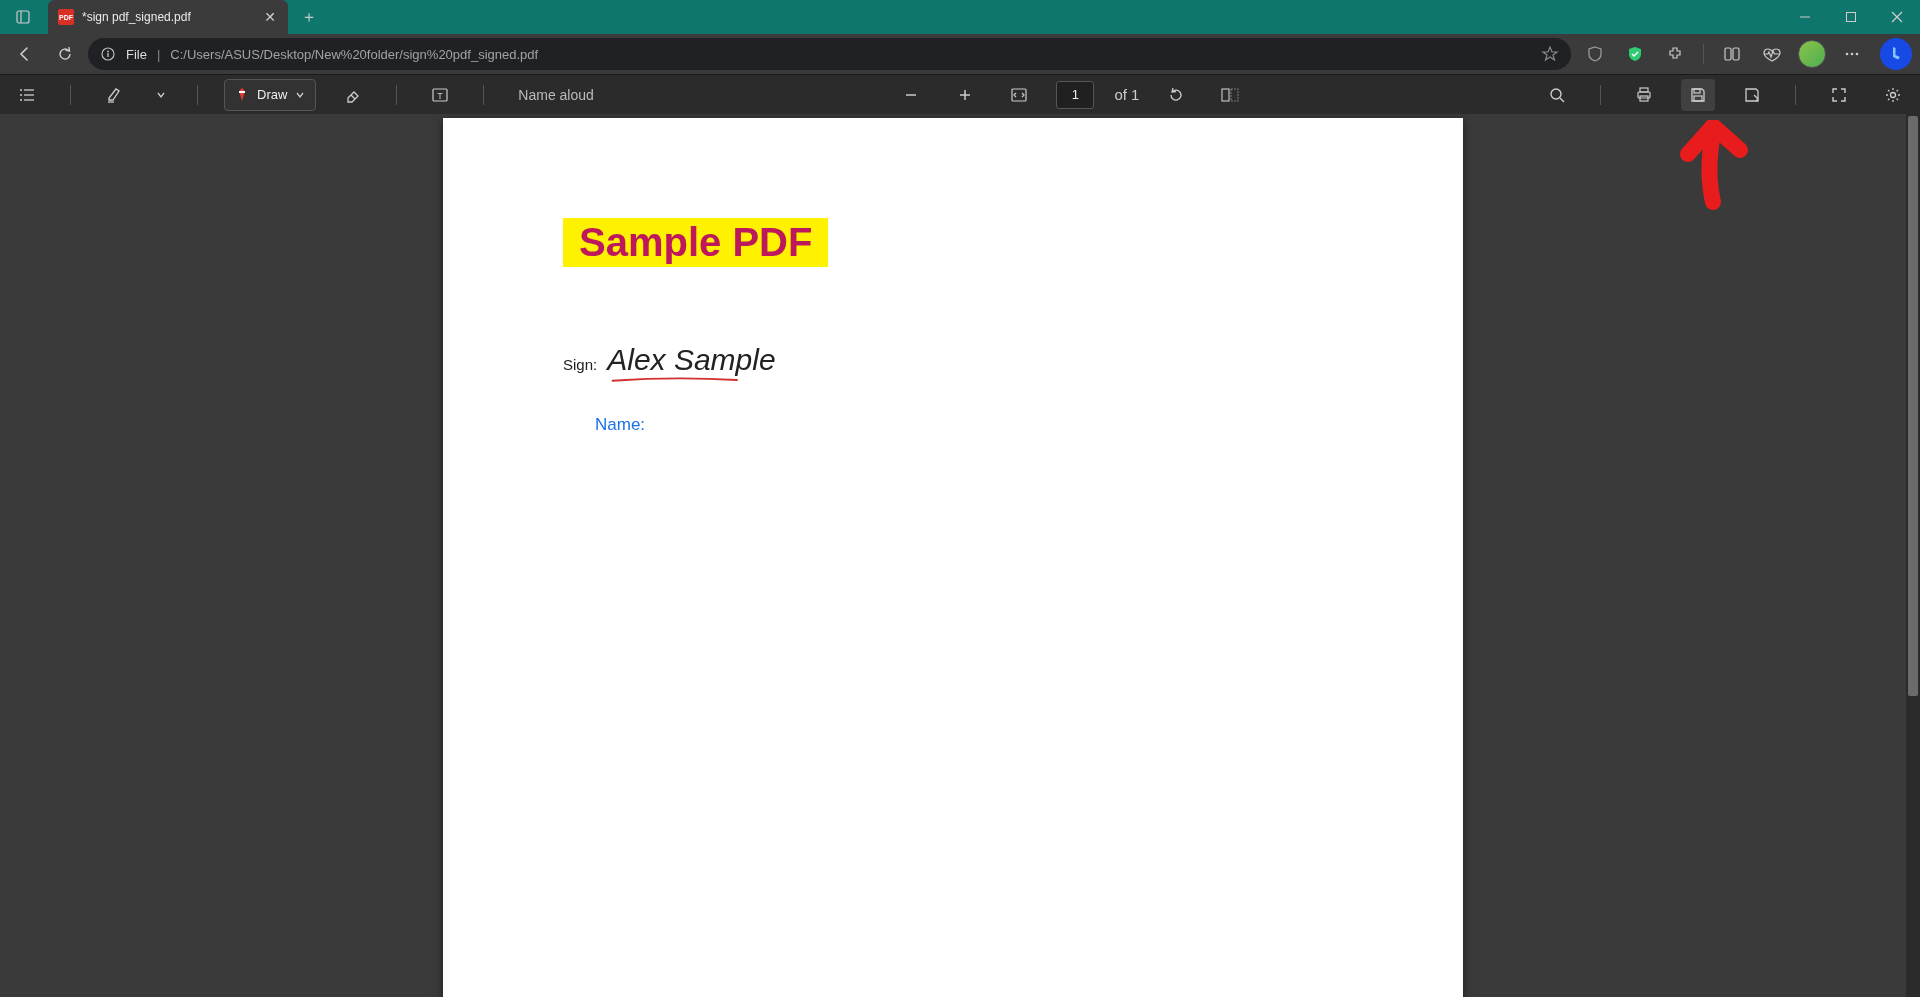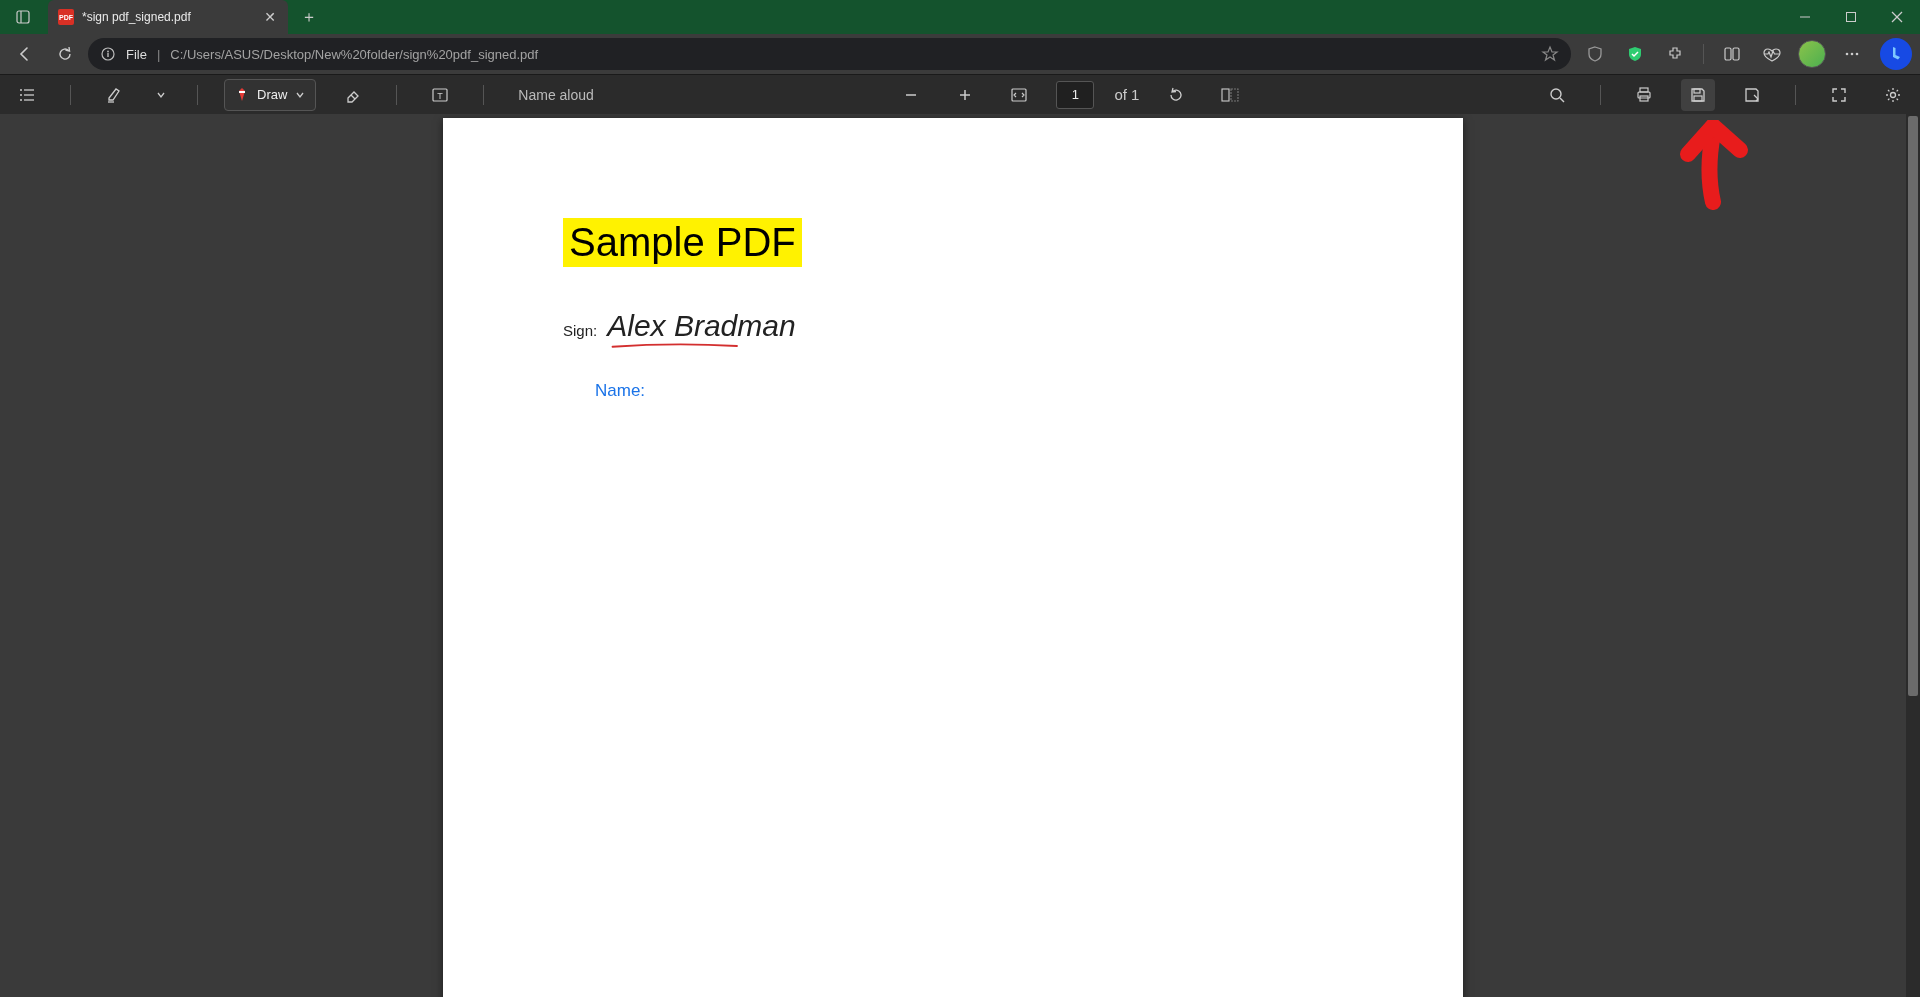--- a/index.html
+++ b/index.html
@@ -1,17 +1,17 @@
 <!DOCTYPE html>
 <html><head>
 <meta charset="utf-8">
 <style>
 *{margin:0;padding:0;box-sizing:border-box;font-family:"Segoe UI",Arial,sans-serif}
 body{background:#202124;color:#e8e8e8;width:1920px;height:997px;overflow:hidden;position:relative}
-.titlebar{height:34px;background:#14532d;display:flex;align-items:center}
+.titlebar{height:34px;background:#0f766e;display:flex;align-items:center}
 .tab-strip{display:flex;align-items:center;height:34px;padding-left:6px}
 .tab-action-btn{width:34px;height:34px;display:flex;align-items:center;justify-content:center;color:#ccc;cursor:pointer}
 .tab{background:#3b3b3b;height:34px;min-width:240px;display:flex;align-items:center;padding:0 10px;border-radius:6px 6px 0 0;margin-left:8px;gap:8px}
 .tab-icon{width:16px;height:16px;background:#d93025;border-radius:2px;display:flex;align-items:center;justify-content:center;font-size:7px;color:#fff;font-weight:bold}
 .tab-title{font-size:12px;color:#eaeaea;flex:1}
 .tab-close{width:16px;height:16px;display:flex;align-items:center;justify-content:center;color:#ccc;cursor:pointer;font-size:14px}
 .new-tab{width:30px;height:30px;display:flex;align-items:center;justify-content:center;color:#ccc;cursor:pointer;margin-left:6px;font-size:16px}
 .window-controls{margin-left:auto;display:flex}
 .win-btn{width:46px;height:34px;display:flex;align-items:center;justify-content:center;color:#ccc;cursor:pointer}
 .navbar{height:40px;background:#3b3b3b;display:flex;align-items:center;padding:8px 8px;gap:6px}
@@ -31,22 +31,22 @@
 .pdf-btn.hover{background:#404040}
 .draw-btn{display:flex;align-items:center;gap:8px;padding:0 10px;height:32px;border:1px solid #555;border-radius:4px;background:#323232}
 .draw-label{font-size:13px;color:#eee}
 .tb-sep{width:1px;height:20px;background:#555;margin:0 6px}
 .page-input{width:38px;height:28px;background:#202020;border:1px solid #555;border-radius:3px;text-align:center;color:#eee;font-size:13px}
 .page-total{font-size:15px;color:#ccc;margin-left:0}
 .tb-spacer{flex:1}
 .read-aloud{font-size:14px;color:#bbb;padding:0 8px}
 .viewer{position:absolute;top:114px;left:0;right:14px;bottom:0;background:#3a3a3a;overflow:auto;display:flex;justify-content:center}
 .page{width:1020px;min-height:1300px;background:#fff;margin-top:4px;box-shadow:0 2px 8px rgba(0,0,0,.5);padding:100px 120px;color:#000;position:relative}
-.pdf-title{display:inline-block;background:#fff200;font-size:40px;font-weight:400;padding:2px 6px;color:#000000}
-.sign-row{margin-top:42px;display:flex;align-items:baseline;gap:10px}
+.pdf-title{display:inline-block;background:#fff200;font-size:40px;font-weight:700;padding:2px 16px;color:#be185d}
+.sign-row{margin-top:76px;display:flex;align-items:baseline;gap:10px}
 .sign-label{font-size:15px;color:#222}
 .signature{font-family:"Brush Script MT","Segoe Script",cursive;font-size:30px;font-style:italic;color:#222;position:relative;padding-bottom:4px}
 .sig-underline{position:absolute;left:4px;right:6px;bottom:-2px;height:6px}
 .name-row{margin-top:34px;margin-left:32px}
 .name-label{font-size:17px;color:#1a73e8}
 .scrollbar{position:absolute;right:0;top:114px;bottom:0;width:14px;background:#2b2b2b}
 .scroll-thumb{position:absolute;top:2px;left:2px;right:2px;height:580px;background:#6b6b6b;border-radius:2px}
 .scroll-arrow{position:absolute;left:0;right:0;height:14px;display:flex;align-items:center;justify-content:center;color:#aaa;font-size:8px}
 .scroll-arrow.up{top:0}
 .red-arrow{position:absolute;top:120px;left:1668px;pointer-events:none;z-index:50}
@@ -297,21 +297,21 @@
       </svg>
     </div>
 </div>
 
 <div class="viewer">
   <div class="page">
     <span class="pdf-title">Sample PDF</span>
     <div class="sign-row">
       <span class="sign-label">Sign:</span>
       <span class="signature">
-        <span>Alex Bradman</span>
+        <span>Alex Sample</span>
         <svg class="sig-underline" viewBox="0 0 170 8" preserveAspectRatio="none">
             <path d="M2 5 Q 85 -1 168 4" fill="none" stroke="#d32f2f" stroke-width="2.4" stroke-linecap="round"></path>
           </svg>
       </span>
     </div>
     <div class="name-row">
       <span class="name-label">Name:</span>
     </div>
   </div>
 </div>

